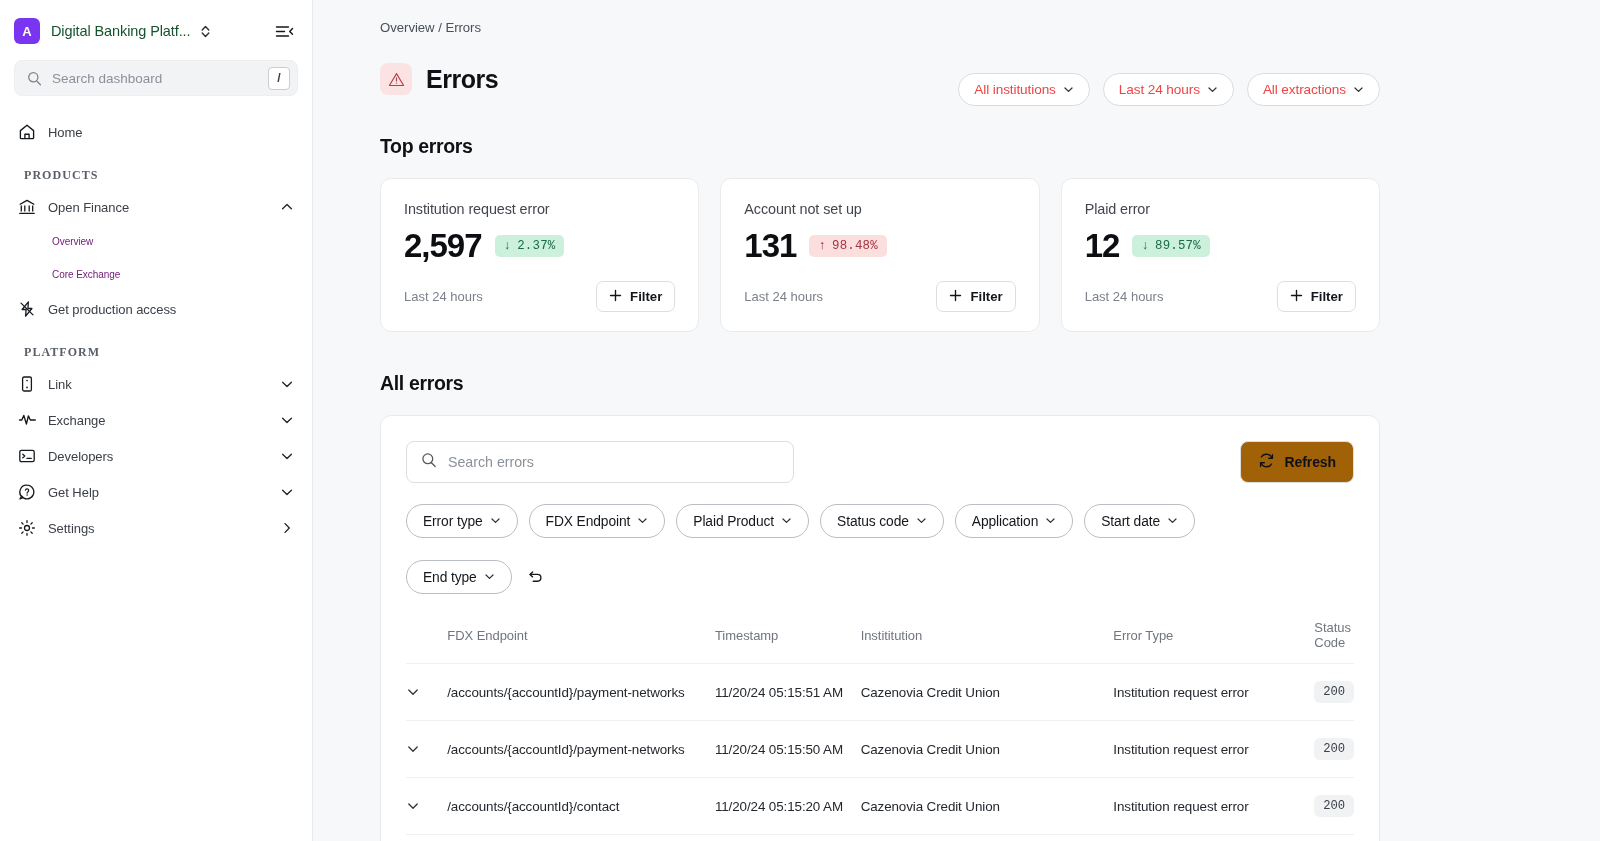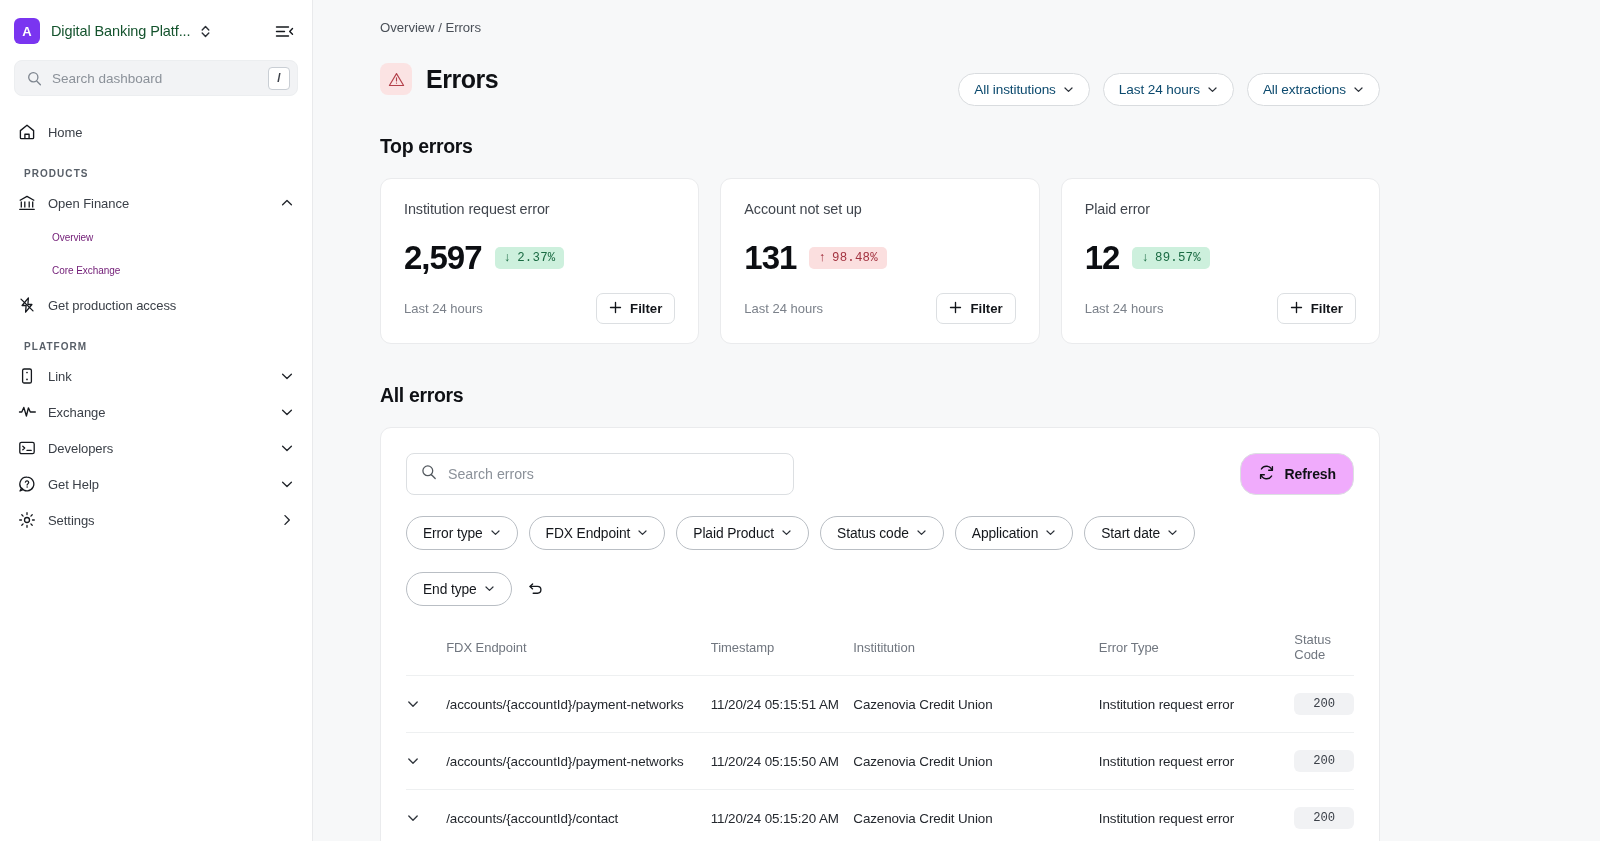--- a/index.html
+++ b/index.html
@@ -55,22 +55,22 @@
   .nav-row {
     display: flex; align-items: center; height: 36px;
     border-radius: 7px; padding: 0 8px 0 8px; cursor: pointer;
     color: #3b4048;
   }
   .nav-row .nic { width: 22px; display:flex; align-items:center; justify-content:flex-start; color:#15181d; flex:0 0 auto; }
   .nav-row .nlabel { font-size: 13px; color: #3b4048; letter-spacing: -0.05px; margin-left: 8px; }
   .nav-row .chev { margin-left: auto; color: #22262c; display:flex; }
 
   .section-label {
-    font-size: 10px; letter-spacing: 1.05px; font-weight: 700;
-    color: #585f68; padding: 18px 10px 6px 14px; text-transform: uppercase;
+    font-size: 12px; letter-spacing: 1.05px; font-weight: 700;
+    color: #585f68; padding: 18px 10px 6px 14px; text-transform: uppercase; font-family: Liberation Serif, serif;
   }
   .sub-row { display:flex; align-items:center; height: 33px; border-radius:7px; padding-left: 42px; cursor:pointer;}
   .sub-row .slabel { font-size: 10px; color: #701a75; letter-spacing:-0.05px;}
 
   
   .main {
     flex: 1; height: 841px; background: #f7f8f9;
     overflow: hidden; position: relative;
     padding: 0 0 0 0;
   }
@@ -81,33 +81,33 @@
   .err-icon-box {
     width: 32px; height: 32px; border-radius: 8px; background: #fbe3e3;
     display:flex; align-items:center; justify-content:center; margin-right: 14px;
   }
   .page-title { font-size: 25px; font-weight: 700; letter-spacing: -0.5px; color: #0f1115; }
 
   .top-filters { position: absolute; top: 73px; right: 220px; display: flex; gap: 13px; }
   .pill {
     height: 33px; border: 1px solid #d9dcdf; border-radius: 17px; background:#fff;
     display:flex; align-items:center; padding: 0 15px; gap: 7px; cursor:pointer;
-    font-size: 13.6px; color: #0c4a6e; letter-spacing: -0.1px; white-space: nowrap;
+    font-size: 13.6px; color: #ef4444; letter-spacing: -0.1px; white-space: nowrap;
   }
   .pill .cv { color:#2b3038; display:flex; }
 
   .sec-title { font-size: 19.5px; font-weight: 700; letter-spacing: -0.35px; color:#0f1115; margin-top: 40px;}
 
   .cards { display: flex; gap: 21px; margin-top: 20px; padding-right: 220px;}
   .card {
     flex: 1; background:#fff; border:1px solid #eaebed; border-radius: 11px;
     padding: 22px 23px 19px 23px; min-height: 152px;
   }
   .card-label { font-size: 14.4px; color:#41464e; letter-spacing:-0.1px; }
-  .card-value-row { display:flex; align-items:center; margin-top: 24px; gap: 13px;}
+  .card-value-row { display:flex; align-items:center; margin-top: 12px; gap: 13px;}
   .card-value { font-size: 33px; font-weight: 700; letter-spacing: -1px; color:#0c0e12; line-height:1;}
   .delta {
     display:flex; align-items:center; gap: 6px; border-radius: 5px;
     padding: 4px 9px; font-size: 12.4px; font-family:"Liberation Mono", monospace;
     letter-spacing: 0.2px;
   }
   .delta.down { background:#cdf0dd; color:#1a6b43; }
   .delta.up   { background:#fbdfdf; color:#a33340; }
   .card-foot { display:flex; align-items:center; margin-top: 19px; }
   .card-foot .sub { font-size: 13px; color:#7b818a; }
@@ -121,21 +121,21 @@
     margin-top: 20px; background:#fff; border:1px solid #eaebed; border-radius: 11px;
     margin-right: 220px; padding: 25px 25px 0 25px; min-height: 420px;
   }
   .panel-top { display:flex; align-items:flex-start; }
   .search-errors {
     width: 388px; height: 42px; border:1px solid #dcdfe2; border-radius: 8px;
     display:flex; align-items:center; padding: 0 14px; gap: 11px; background:#fff;
   }
   .search-errors .ph { font-size:14.2px; color:#8b9199; }
   .refresh-btn {
-    margin-left:auto; height:42px; border:1px solid #dcdfe2; border-radius:16px; background:#f0abfc;
+    margin-left:auto; height:42px; border:1px solid #dcdfe2; border-radius:8px; background:#a16207;
     display:flex; align-items:center; gap:10px; padding: 0 17px;
     font-size:14px; font-weight:700; color:#0f1115; cursor:pointer; letter-spacing:-0.1px;
   }
 
   .chips { display:flex; flex-wrap: wrap; gap: 11px; margin-top: 21px; align-items:center;}
   .chip {
     height: 34px; border:1px solid #b9bec4; border-radius: 18px; background:#fff;
     display:flex; align-items:center; gap:7px; padding: 0 16px; cursor:pointer;
     font-size:13.8px; color:#14171c; letter-spacing:-0.1px; white-space:nowrap;
   }
@@ -152,21 +152,21 @@
   }
   .col-exp { width: 42px; }
   .col-ep  { width: 270px; }
   .col-ts  { width: 148px; }
   .col-inst{ width: 258px; }
   .col-et  { width: 205px; }
   .col-sc  { text-align: right; }
   th.col-sc { text-align:right; padding-right: 4px;}
   .exp-btn { display:flex; align-items:center; color:#31363d; cursor:pointer;}
   .sc-badge {
-    display:inline-block; background:#f1f2f4; border-radius:6px; padding: 4px 19px;
+    display:inline-block; background:#f1f2f4; border-radius:6px; padding: 4px 9px;
     font-family:"Liberation Mono", monospace; font-size: 12.2px; color:#3a3f47;
   }
 </style>
 </head>
 <body>
 
 <div class="app">
 
   <aside class="sidebar">
 

